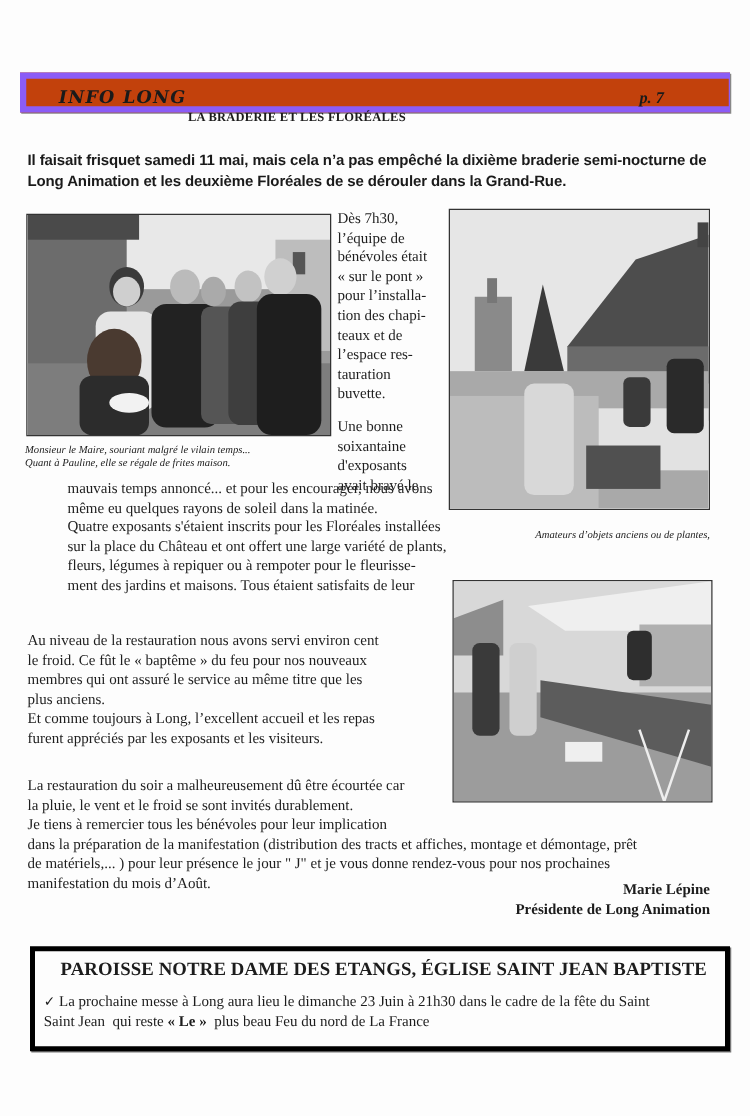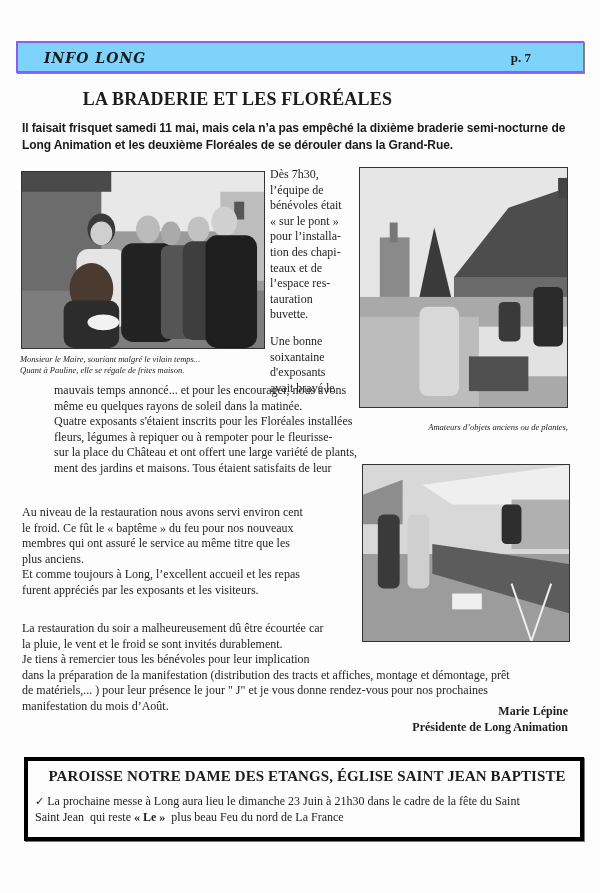--- a/index.html
+++ b/index.html
@@ -1,20 +1,20 @@
 <!DOCTYPE html>
 <html><head>
 <meta charset="utf-8">
 <style>
   html, body { margin:0; padding:0; }
   body { width:600px; height:893px; background:#fdfdfd; position:relative; overflow:hidden; font-family:"Liberation Serif", serif; color:#1c1c1c; }
-  .header-bar { position:absolute; left:16px; top:41px; width:568px; height:32px; background:#7dd3fc; border:2px solid #8b5cf6; border-right-width:1px; box-shadow:1px 1px 0 #888; box-sizing:border-box; }
+  .header-bar { position:absolute; left:16px; top:58px; width:568px; height:32px; background:#c2410c; border:5px solid #8b5cf6; border-right-width:1px; box-shadow:1px 1px 0 #888; box-sizing:border-box; }
   .header-title { position:absolute; left:26px; top:7px; font-family:"DejaVu Serif", serif; font-weight:bold; font-style:italic; font-size:14px; letter-spacing:1px; color:#1a1a1a; }
-  .header-page { position:absolute; right:52px; top:7px; font-family:"Liberation Serif", serif; font-weight:bold; font-size:13px; color:#1a1a1a; }
-  .article-title { position:absolute; left:0; width:475px; top:89px; text-align:center; font-size:18px; font-weight:bold; letter-spacing:0.2px; }
+  .header-page { position:absolute; right:52px; top:7px; font-family:"Liberation Serif", serif; font-weight:bold; font-size:13px; color:#1a1a1a;font-style:italic; }
+  .article-title { position:absolute; left:0; width:475px; top:89px; text-align:center; font-size:10px; font-weight:bold; letter-spacing:0.2px; }
   .lead { position:absolute; left:22px; top:120px; width:560px; font-family:"Liberation Sans", sans-serif; font-weight:bold; font-size:12px; line-height:17px; color:#1a1a1a; letter-spacing:-0.1px; }
   .photo { position:absolute; border:1px solid #333; box-sizing:border-box; overflow:hidden; }
   .photo svg { width:100%; height:100%; display:block; }
   .caption { position:absolute; font-style:italic; font-size:8.5px; line-height:11px; color:#222; }
   .body-text { position:absolute; font-size:12px; line-height:15.6px; color:#1e1e1e; }
   .narrow { left:270px; top:167px; width:90px; }
   .signature { position:absolute; right:32px; top:703px; text-align:right; font-weight:bold; font-size:12px; line-height:16px; }
   .parish-box { position:absolute; left:24px; top:757px; width:560px; height:84px; border:4px solid #000000; box-shadow:1px 1px 0 #777; box-sizing:border-box; }
   .parish-title { position:absolute; left:0; width:558px; top:7px; text-align:center; font-weight:bold; font-size:15px; letter-spacing:0.1px; }
   .parish-text { position:absolute; left:7px; top:33px; width:548px; font-size:12px; line-height:15.5px; }
@@ -77,22 +77,22 @@
   <div>Une bonne</div>
   <div>soixantaine</div>
   <div>d'exposants</div>
   <div>avait bravé le</div>
 </div>
 
 <div class="body-text" style="left:22px; top:383px; width:340px;margin-left:32px;">
   <div>mauvais temps annoncé... et pour les encourager, nous avons</div>
   <div>même eu quelques rayons de soleil dans la matinée.</div>
   <div>Quatre exposants s'étaient inscrits pour les Floréales installées</div>
+  <div>sur la place du Château et ont offert une large variété de plants,</div>
   <div>fleurs, légumes à repiquer ou à rempoter pour le fleurisse-</div>
-  <div>sur la place du Château et ont offert une large variété de plants,</div>
   <div>ment  des jardins et maisons. Tous étaient satisfaits de leur</div>
 </div>
 
 <div class="body-text" style="left:22px; top:505px; width:340px;">
   <div>Au niveau de la restauration nous avons servi environ cent</div>
   <div>le froid.  Ce fût le « baptême » du feu pour nos nouveaux</div>
   <div>membres qui ont assuré le service au même titre que les</div>
   <div>plus anciens.</div>
   <div>Et comme toujours à Long, l’excellent accueil et les repas</div>
   <div>furent appréciés par les exposants et les visiteurs.</div>

